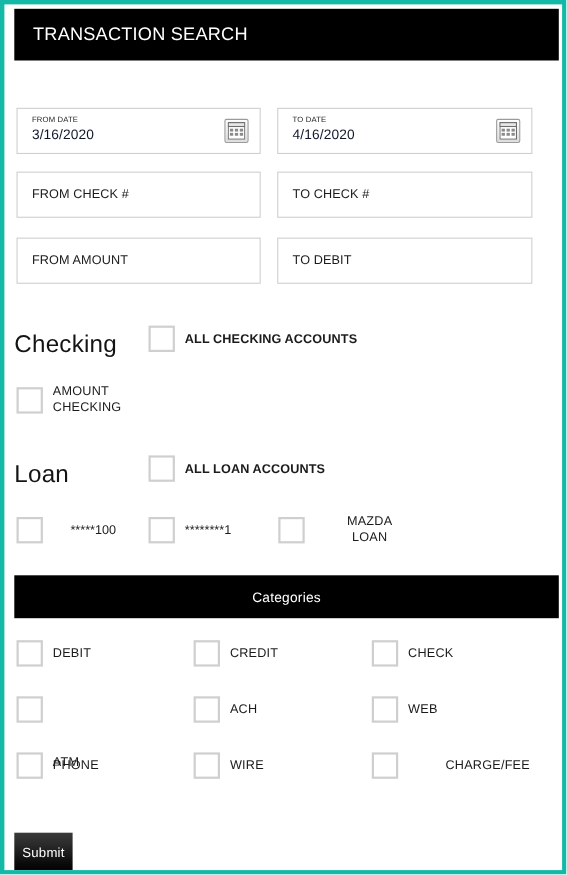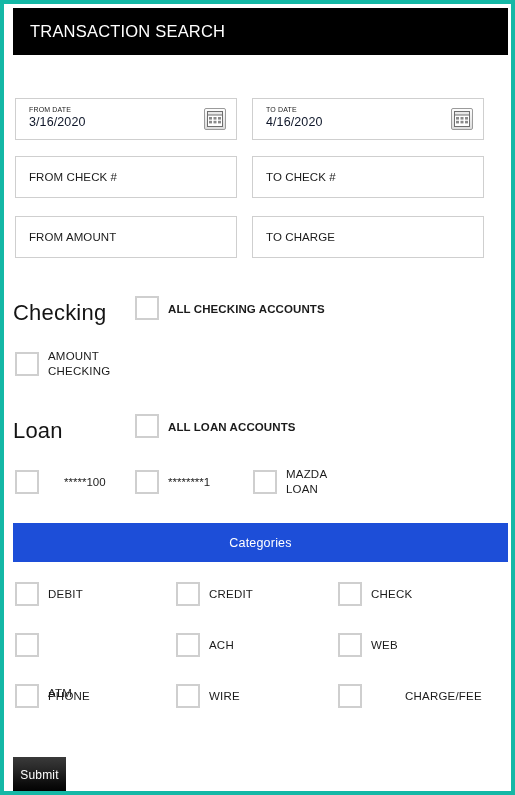--- a/index.html
+++ b/index.html
@@ -127,21 +127,21 @@
   .cb-label.bold { font-weight: bold; letter-spacing: 0.1px; }
   .cb-label.stars { letter-spacing: 0px; }
 
   
   .cat-bar {
     position: absolute;
     left: 9px;
     top: 519px;
     width: 495px;
     height: 39px;
-    background: #1d4ed8;
+    background: #000000;
     display: flex;
     align-items: center;
     justify-content: center;
   }
   .cat-bar-title {
     color: #ffffff;
     font-size: 12.5px;
     font-weight: 400;
     letter-spacing: 0.2px;
   }
@@ -217,21 +217,21 @@
 
   <div class="field col-right" style="top:152px;">
     <span class="field-placeholder">TO CHECK #</span>
   </div>
 
   <div class="field col-left" style="top:212px;padding-left:41px;">
     <span class="field-placeholder">FROM AMOUNT</span>
   </div>
 
   <div class="field col-right" style="top:212px;">
-    <span class="field-placeholder">TO CHARGE</span>
+    <span class="field-placeholder">TO DEBIT</span>
   </div>
 
   <div class="section-heading" style="top:296px;">Checking</div>
 
   <div class="cb" style="left:131px; top:292px;"></div>
   <div class="cb-label bold" style="left:164px; top:298px;">ALL CHECKING ACCOUNTS</div>
 
   <div class="cb" style="left:11px; top:348px;"></div>
   <div class="cb-label" style="left:44px; top:345px; width:110px;">
     <span>AMOUNT</span><br>
@@ -243,21 +243,21 @@
   <div class="cb" style="left:131px; top:410px;"></div>
   <div class="cb-label bold" style="left:164px; top:416px;">ALL LOAN ACCOUNTS</div>
 
   <div class="cb" style="left:11px; top:466px;"></div>
   <div class="cb-label stars" style="left:44px; top:471px;margin-left:16px;">*****100</div>
 
   <div class="cb" style="left:131px; top:466px;"></div>
   <div class="cb-label stars" style="left:164px; top:471px;">********1</div>
 
   <div class="cb" style="left:249px; top:466px;"></div>
-  <div class="cb-label" style="left:282px; top:463px; width:100px;">
+  <div class="cb-label" style="left:282px; top:463px; width:100px;text-align:center;">
     <span>MAZDA</span><br>
     <span>LOAN</span>
   </div>
 
   <div class="cat-bar">
     <span class="cat-bar-title">Categories</span>
   </div>
 
   <div class="cb" style="left:11px; top:578px;"></div>
   <div class="cb-label" style="left:44px; top:583px;">DEBIT</div>

